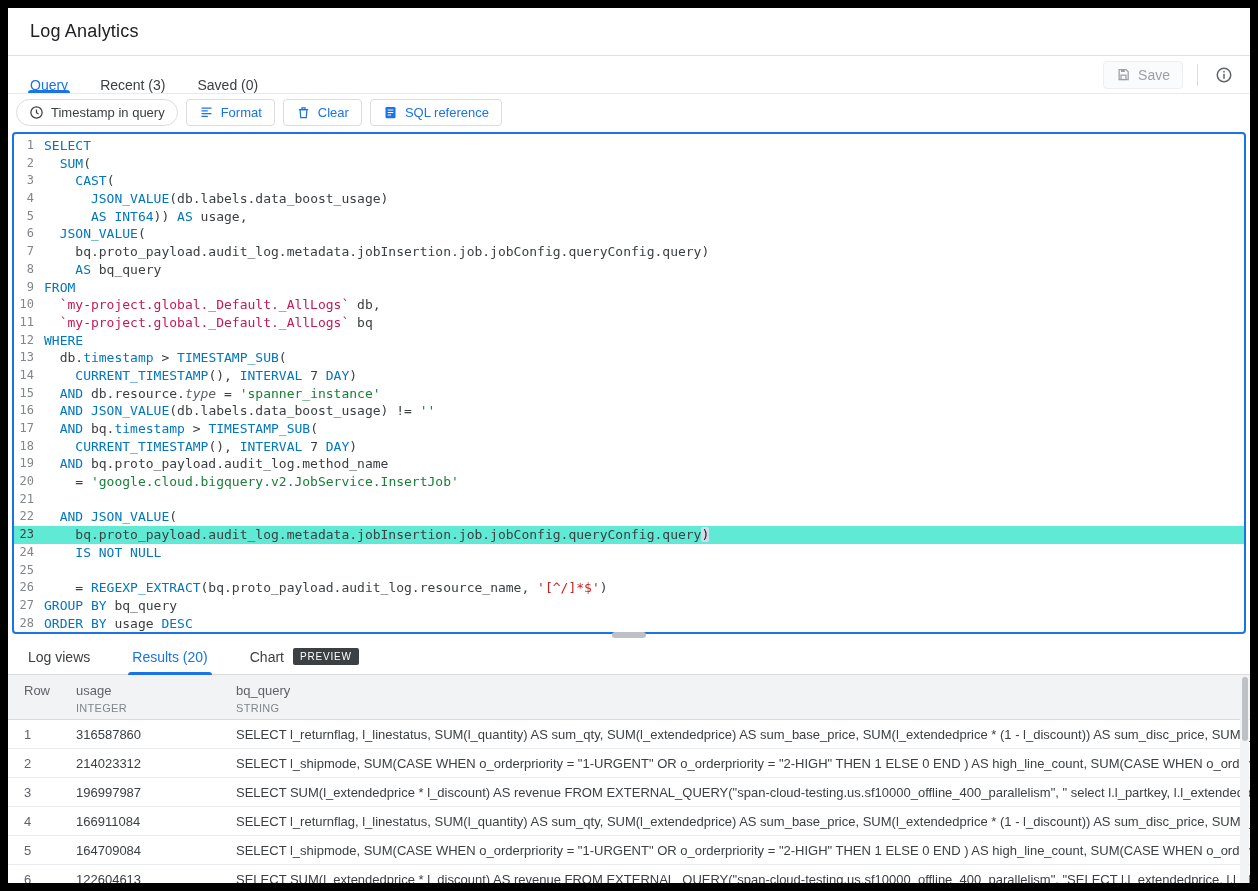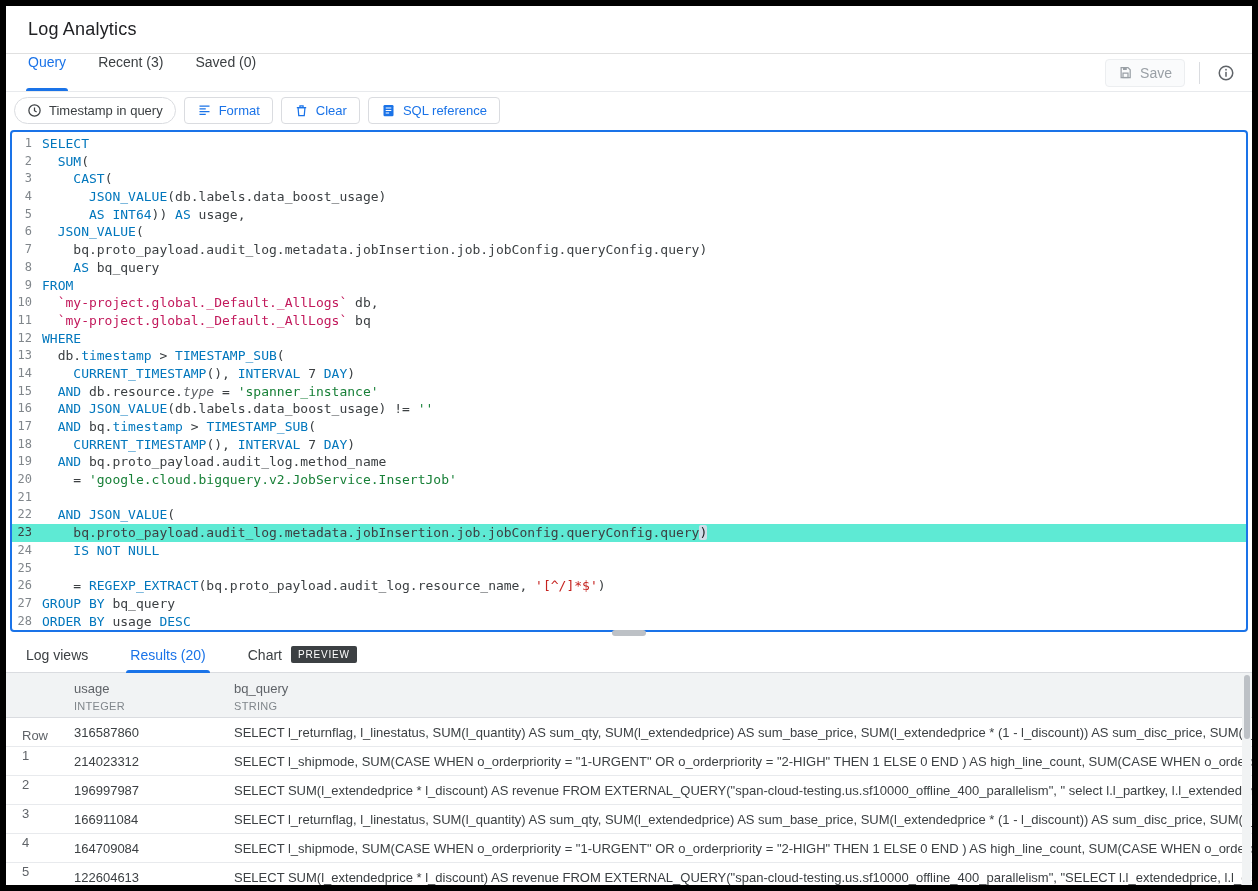--- a/index.html
+++ b/index.html
@@ -1,26 +1,26 @@
 <!DOCTYPE html>
 <html><head>
 <meta charset="utf-8">
 <style>
   * { box-sizing: border-box; margin: 0; padding: 0; }
   html,body { background:#e8e8e8; }
   body { font-family: "Liberation Sans", sans-serif; }
-  .app { width:1258px; height:891px; background:#fff; border:6px solid #000000; overflow:hidden; position:relative; }
+  .app { width:1258px; height:891px; background:#fff; border:8px solid #000000; overflow:hidden; position:relative; }
 
   
   .header { height:48px; display:flex; align-items:center; padding-left:22px; border-bottom:1px solid #e0e0e0; }
   .page-title { font-size:18px; font-weight:500; color:#202124; letter-spacing:.2px; }
 
   
   .tabrow { height:38px; display:flex; align-items:stretch; border-bottom:1px solid #e8eaed; padding:0 6px; }
-  .tab { display:flex; align-items:flex-start; padding:0 12px; margin:0 4px; font-size:14px; font-weight:500; color:#3c4043; position:relative; cursor:pointer; }
+  .tab { display:flex; align-items:flex-end; padding:0 12px; margin:0 4px; font-size:14px; font-weight:500; color:#3c4043; position:relative; cursor:pointer; }
   .tab.active { color:#1a73e8; }
   .tab.active::after { content:""; position:absolute; left:10px; right:10px; bottom:0; height:3px; background:#1a73e8; border-radius:3px 3px 0 0; }
   .tabrow-right { margin-left:auto; display:flex; align-items:center; gap:14px; padding-right:8px; }
   .save-btn { display:flex; align-items:center; gap:7px; background:#fafbfc; border:1px solid #eceef0; border-radius:4px; padding:5px 12px; font-size:14px; font-weight:500; color:#9aa0a6; }
   .vdiv { width:1px; height:22px; background:#dadce0; }
   .icon-btn { display:flex; align-items:center; justify-content:center; width:24px; height:24px; }
 
   
   .toolbar { height:36px; display:flex; align-items:center; gap:8px; padding:0 8px; }
   .chip { height:27px; border:1px solid #dadce0; border-radius:14px; display:flex; align-items:center; gap:7px; padding:0 12px; font-size:13px; color:#3c4043; background:#fff; }
@@ -49,21 +49,21 @@
   .btabs { height:36px; margin-top:5px; display:flex; align-items:center; padding:0 16px; border-bottom:1px solid #dadce0; }
   .btab { height:36px; display:flex; align-items:center; gap:9px; padding:0 4px; margin-right:34px; font-size:14px; font-weight:500; color:#3c4043; position:relative; cursor:pointer; }
   .btab.active { color:#1a73e8; }
   .btab.active::after { content:""; position:absolute; left:0; right:0; bottom:0; height:3px; background:#1a73e8; border-radius:3px 3px 0 0; }
   .badge { background:#3c4043; color:#fff; font-size:10px; font-weight:500; letter-spacing:.8px; padding:3px 7px; border-radius:2px; }
 
   .table-wrap { position:relative; }
   .thead { display:flex; background:#f1f3f4; border-bottom:1px solid #dadce0; padding-top:8px; height:45px; }
   .hname { font-size:13px; color:#5f6368; }
   .htype { font-size:11px; color:#80868b; margin-top:4px; letter-spacing:.3px; }
-  .col-row { flex:none; width:68px; padding-left:16px;margin-top:47px; }
+  .col-row { flex:none; width:68px; padding-left:16px; }
   .col-usage { flex:none; width:160px; }
   .col-q { flex:1; min-width:0; }
   .trow { display:flex; align-items:center; height:29px; border-bottom:1px solid #e8eaed; font-size:13px; background:#fff; }
   .trow .col-row { color:#5f6368; }
   .trow .col-usage { color:#3c4043; }
   .trow .col-q { color:#3c4043; white-space:nowrap; overflow:hidden; }
   .vscroll { position:absolute; top:0; right:1px; bottom:0; width:9px; background:#f1f3f4; border-radius:4px; }
   .vscroll .thumb { position:absolute; top:2px; left:1.5px; width:6px; height:64px; background:#bdc1c6; border-radius:3px; }
 
   svg { display:block; }

